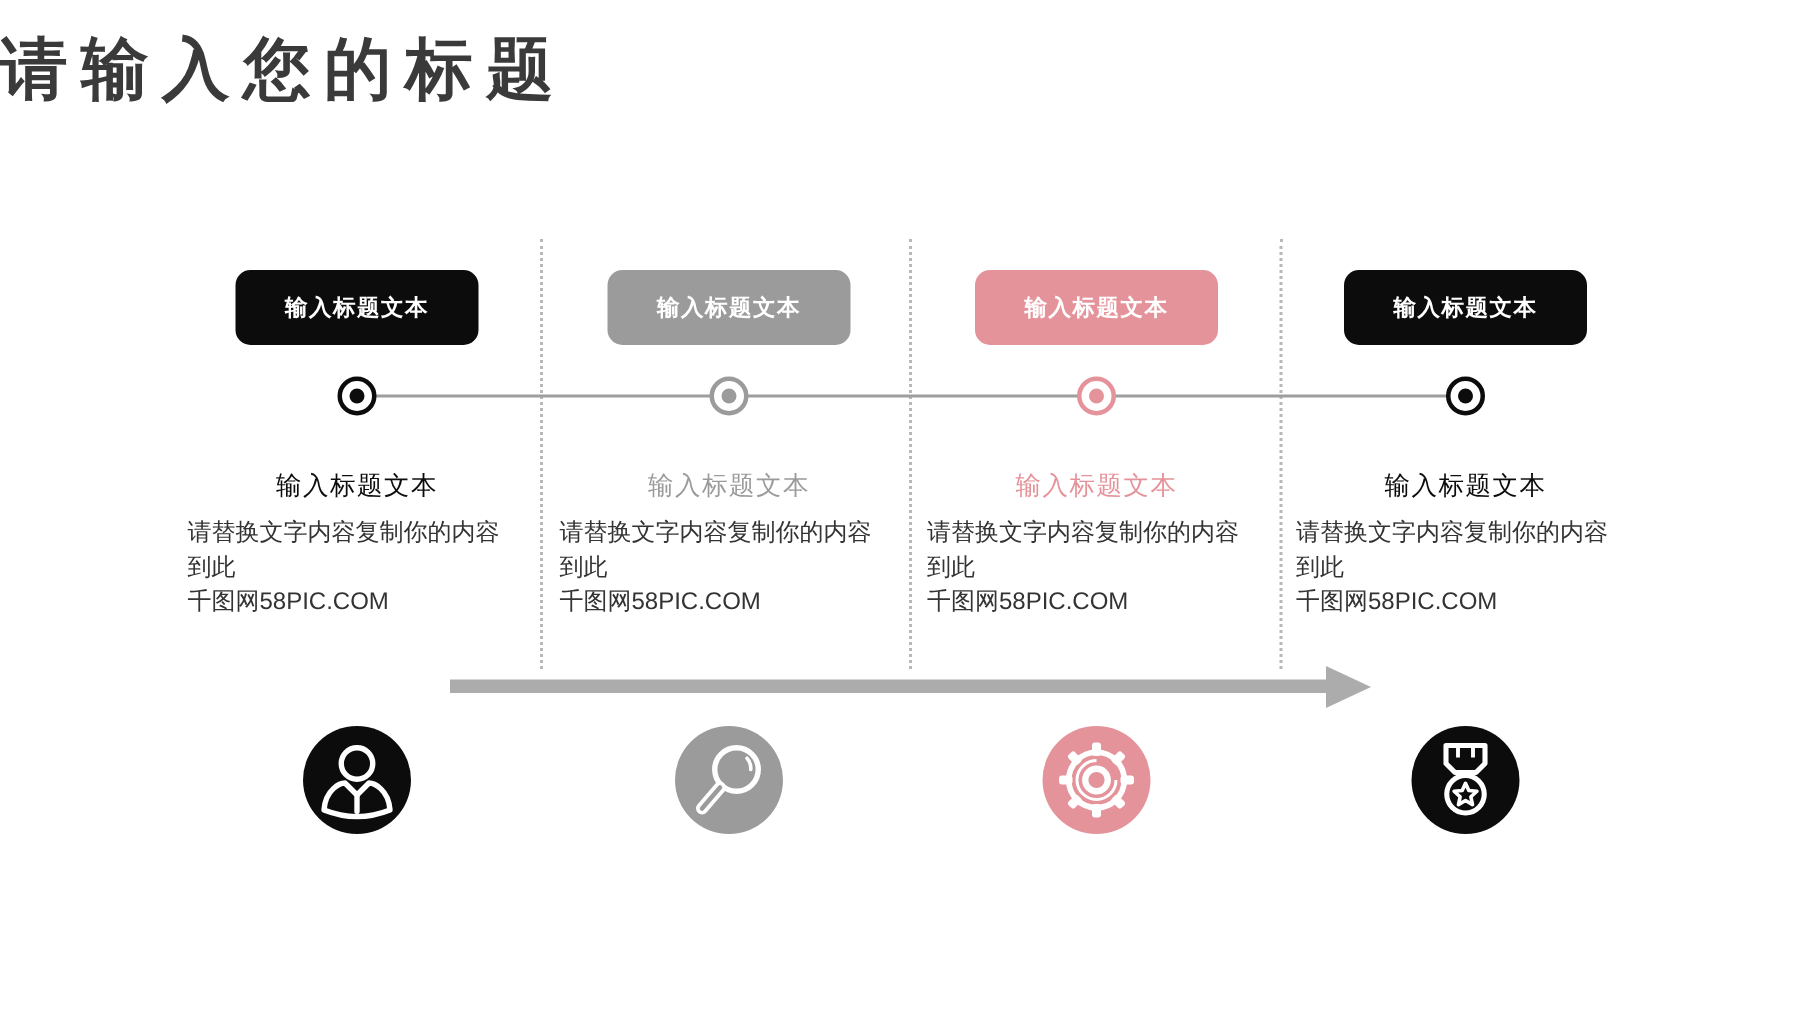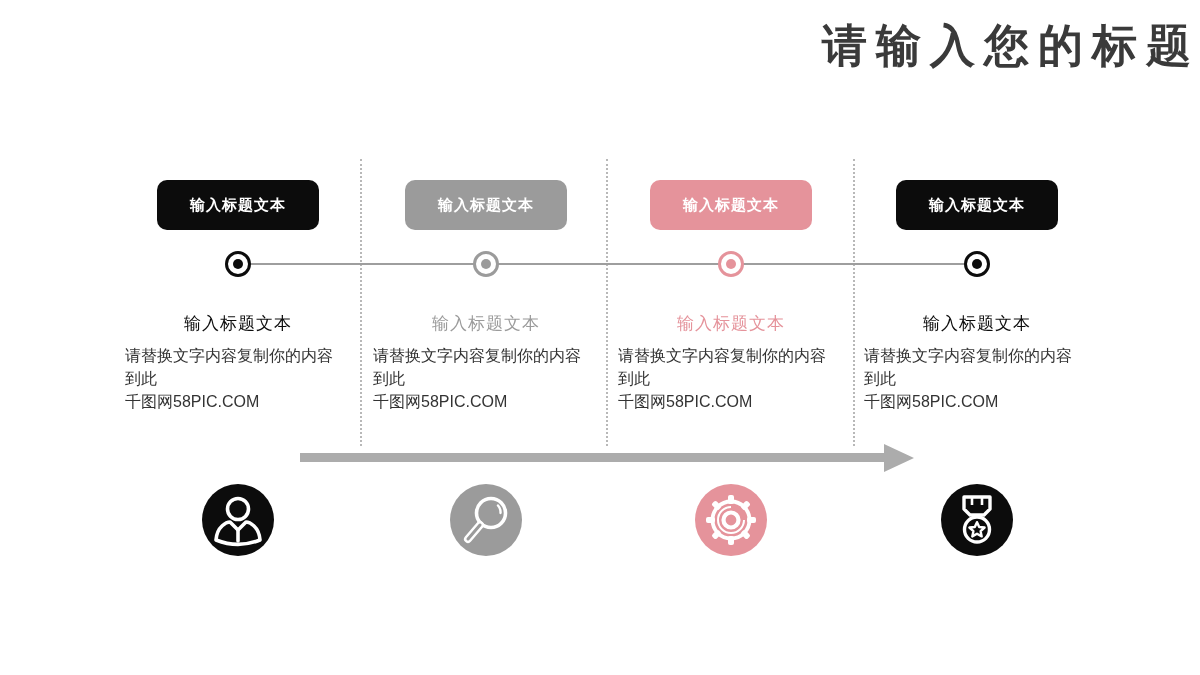--- a/index.html
+++ b/index.html
@@ -1,20 +1,20 @@
 <!DOCTYPE html>
 <html style="--black: #0c0c0c; --gray: #9b9b9b; --pink: #e5939b; --timeline: #9e9e9e; --arrow: #acacac; --separator: #b8b8b8; --title-text: #3a3a3a; --body-text: #333333;"><head>
 <meta charset="utf-8">
 <style>
   html,body{margin:0;padding:0;background:#fff;}
   .slide{position:relative;width:1200px;height:675px;background:#ffffff;overflow:hidden;
          font-family:"Liberation Sans","DejaVu Sans",sans-serif;}
 
   
-  .slide-title{position:absolute;top:16px;left:0;width:100%;text-align:right;
+  .slide-title{position:absolute;top:16px;left:0;width:100%;text-align:left;
     font-family:"Liberation Serif","DejaVu Serif",serif;font-weight:700;
     font-size:45px;letter-spacing:9px;color:var(--title-text,#3a3a3a);}
 
   
   .separator{position:absolute;top:159px;height:287px;width:0;
     border-left:2px dotted var(--separator,#b8b8b8);}
 
   
   .timeline-line{position:absolute;left:238px;top:263px;width:739px;height:2px;
     background:var(--timeline,#9e9e9e);z-index:1;}

